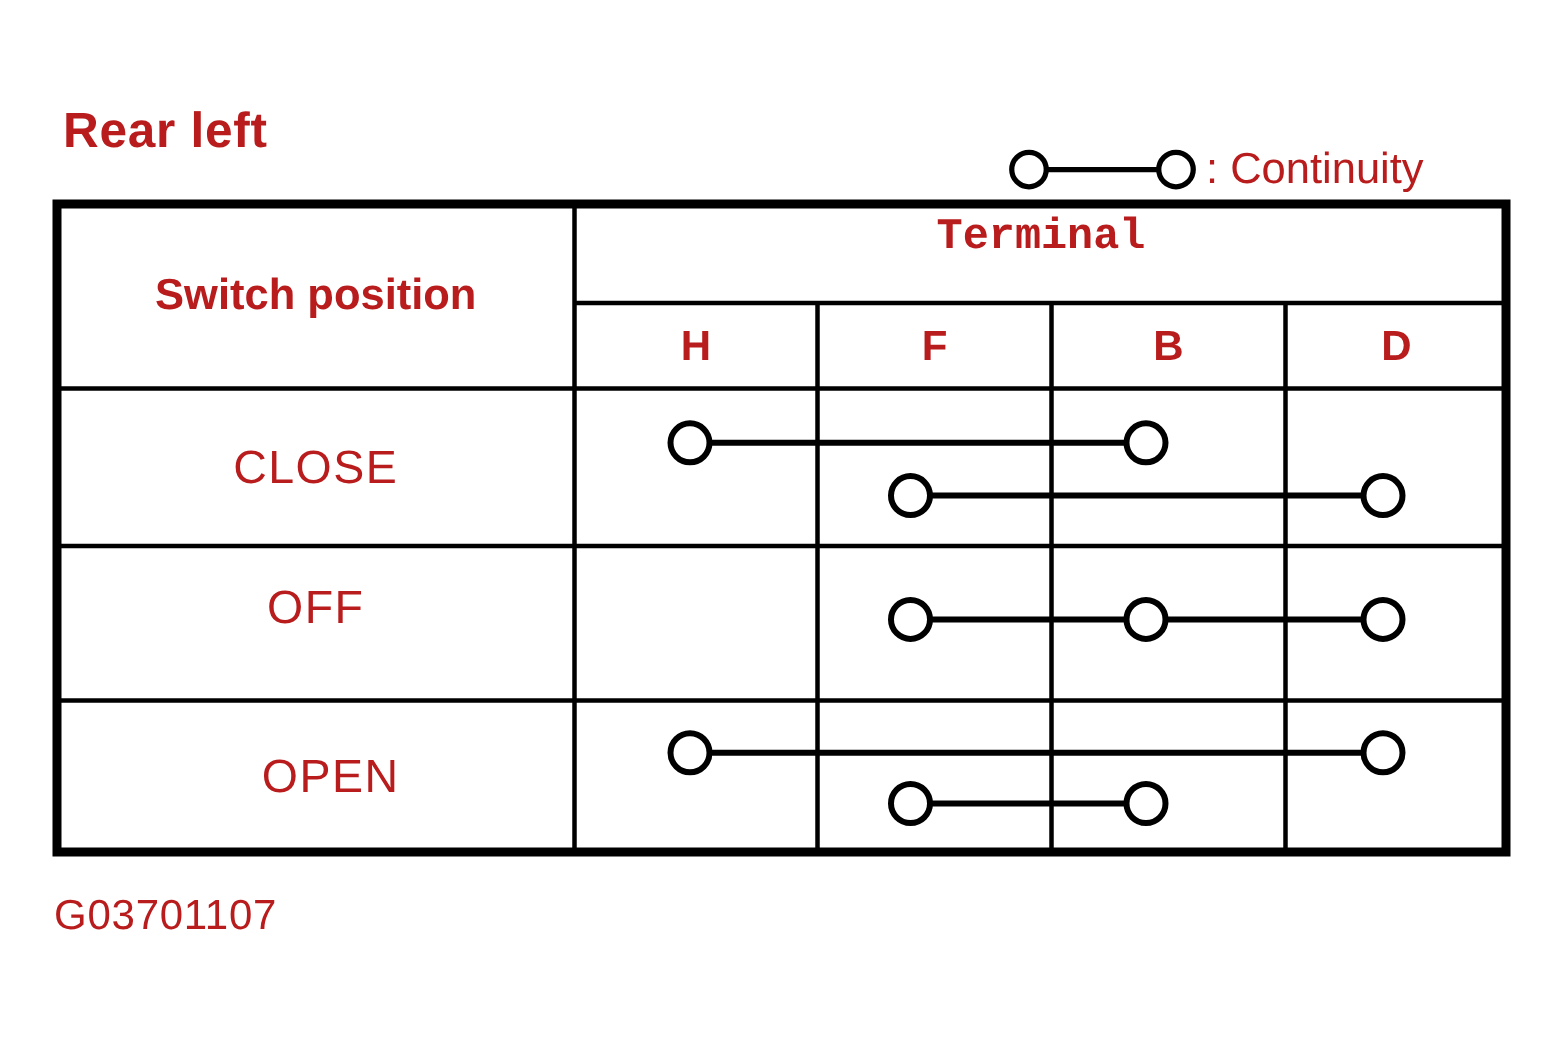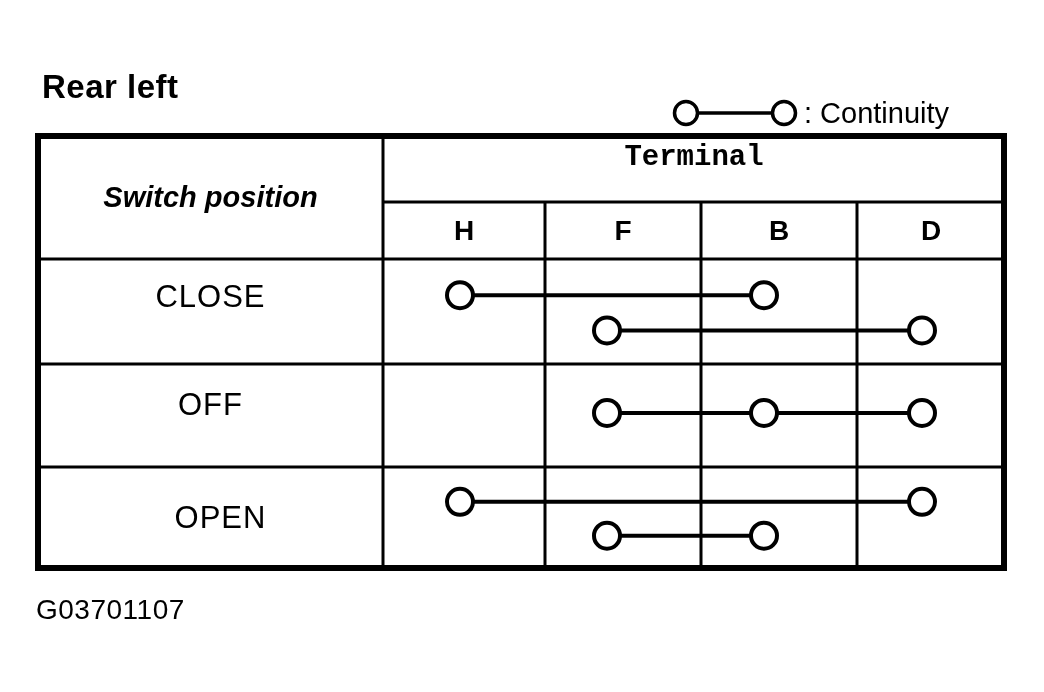--- a/index.html
+++ b/index.html
@@ -1,46 +1,46 @@
 <!DOCTYPE html>
 <html><head>
 <meta charset="utf-8">
 <style>
   html,body{margin:0;padding:0;background:#fff;}
   .page{
     position:relative;
     width:1044px;height:692px;
     background:#fff;
     font-family:"Liberation Sans", sans-serif;
-    color:#000000;
+    color:#b91c1c;
     overflow:hidden;
   }
   .title{
     position:absolute;left:42px;top:68px;
     font-size:33px;font-weight:700;letter-spacing:0.5px;
   }
   .legend{
     position:absolute;left:672px;top:94px;height:38px;
     display:flex;align-items:center;gap:4px;
   }
   .legend-label{font-size:29px;font-weight:400;white-space:nowrap;}
   .cell{
     position:absolute;display:flex;align-items:center;justify-content:center;
     text-align:center;
   }
   .hdr{font-weight:700;font-size:29px;}
   .term-letter{font-weight:700;font-size:28px;}
   .row-label{font-weight:400;font-size:31px;letter-spacing:1px;}
-  .corner      {left:38px; top:136px;width:345px;height:123px;font-style:italic;}
+  .corner      {left:38px; top:136px;width:345px;height:123px;}
   .terminal-hdr{left:383px;top:124px;width:622px;height:66px;font-family:Liberation Mono, monospace;}
   .col-h{left:383px;top:202px;width:162px;height:57px;}
   .col-f{left:545px;top:202px;width:156px;height:57px;}
   .col-b{left:701px;top:202px;width:156px;height:57px;}
   .col-d{left:857px;top:202px;width:148px;height:57px;}
-  .row-0{left:38px;top:244px;width:345px;height:105px;}
+  .row-0{left:38px;top:259px;width:345px;height:105px;}
   .row-1{left:38px;top:364px;width:345px;height:81px;}
   .row-2{left:48px;top:467px;width:345px;height:101px;}
   .figure-id{
     position:absolute;left:36px;top:594px;
     font-size:28px;font-weight:400;letter-spacing:0.5px;
   }
   #grid-svg{
     position:absolute;left:0;top:0;width:1044px;height:692px;
     pointer-events:none;
   }

